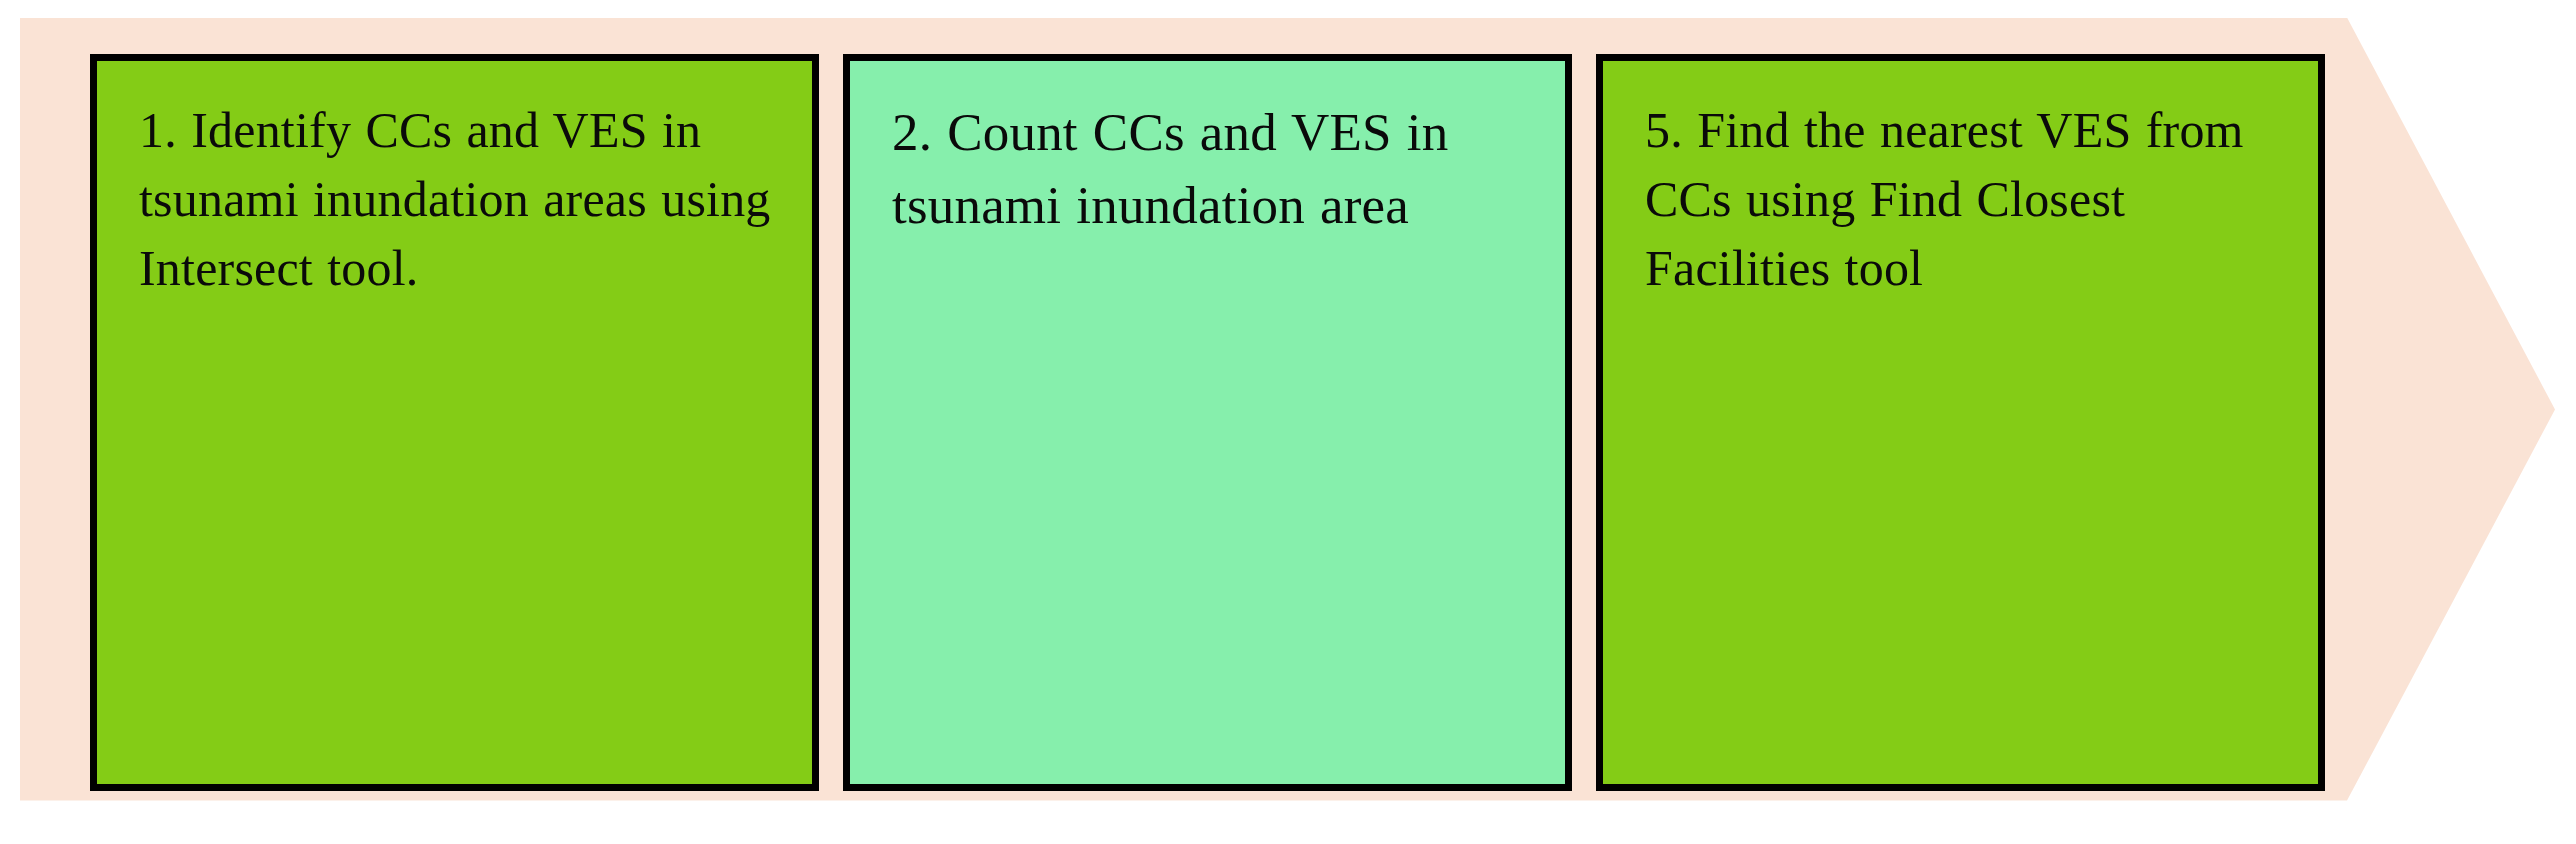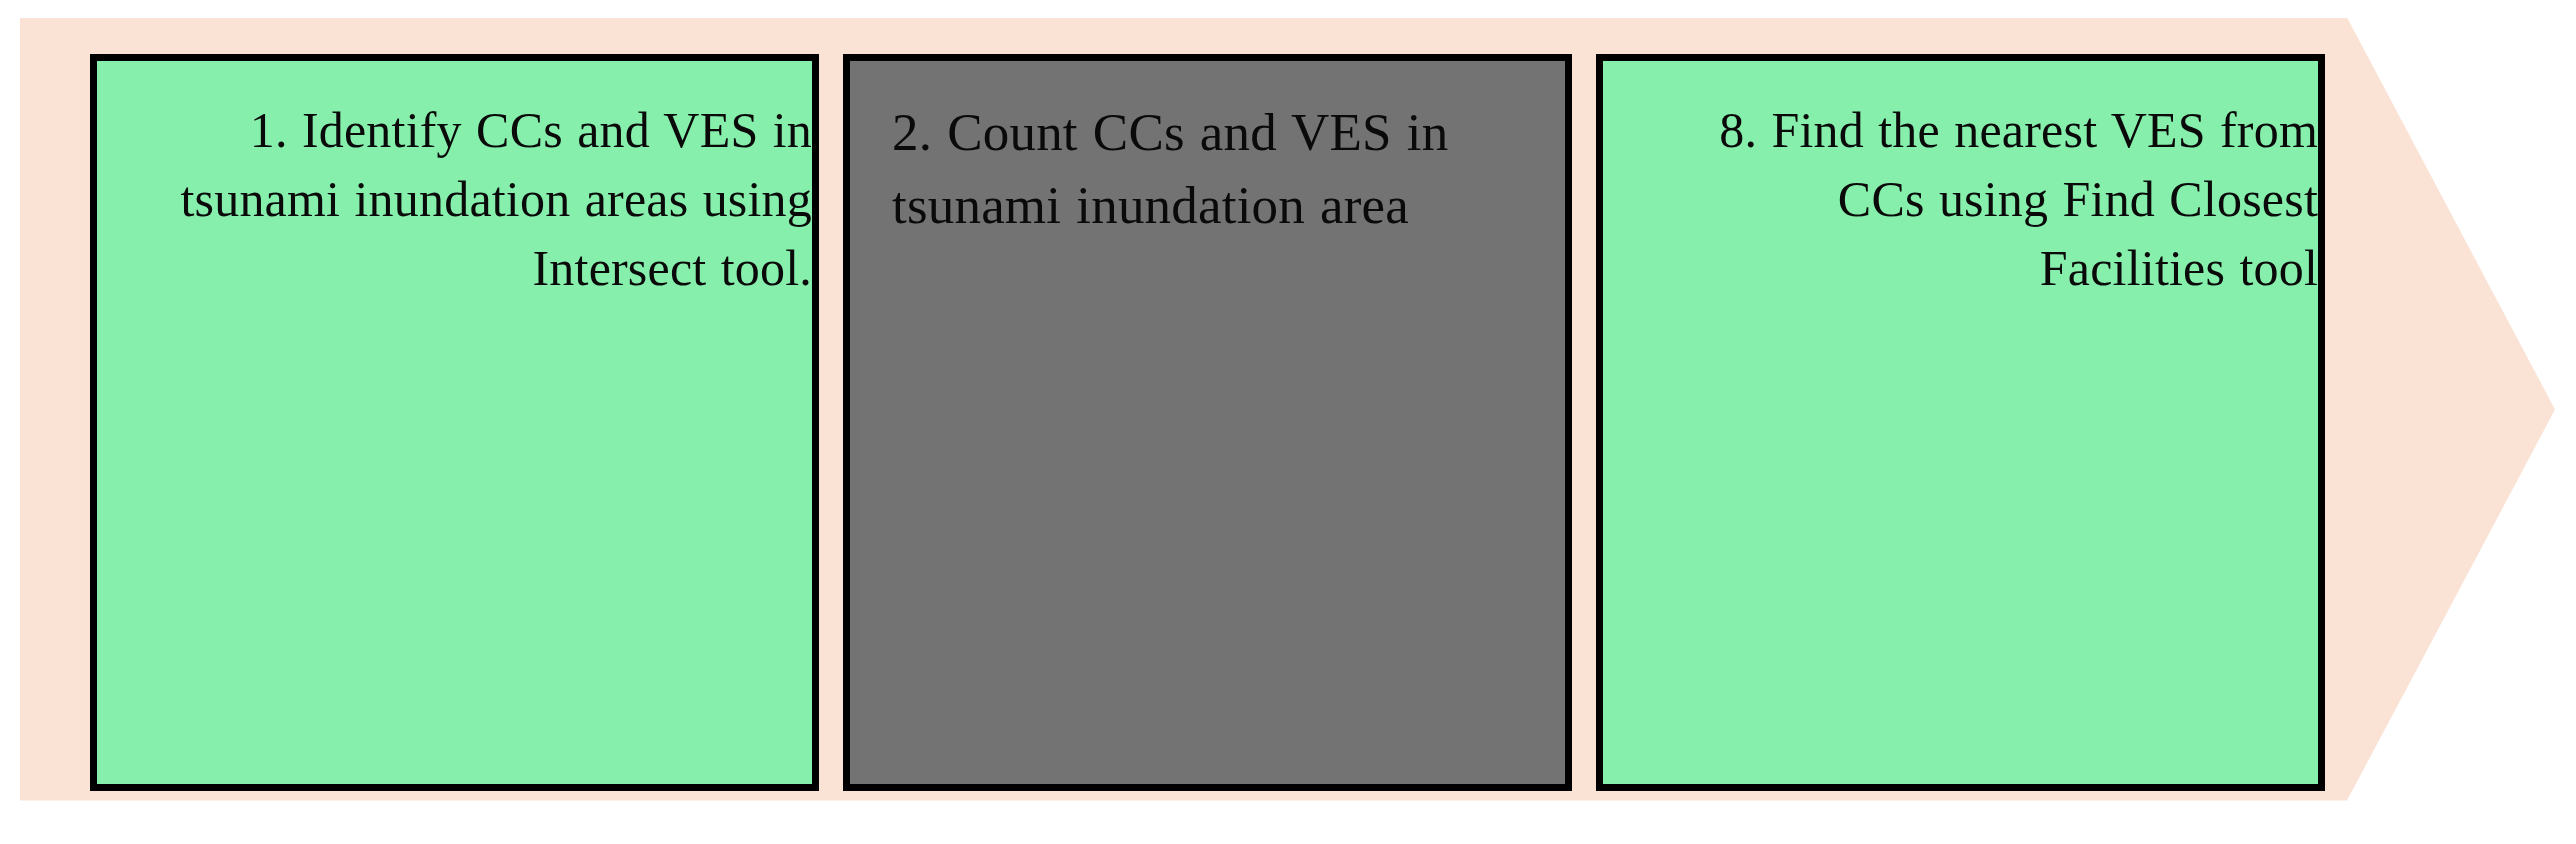--- a/index.html
+++ b/index.html
@@ -46,22 +46,22 @@
     gap: 24px;
   }
 
   .step-box {
     box-sizing: border-box;
     flex: 1 1 0;
     border: 7.2px solid #000000;
     padding: 35px 0 0 42px;
     overflow: hidden;
   }
-  .step-box.blue  { background: #86efac; text-align: right; }
-  .step-box.peach { background: #737373; }
+  .step-box.blue  { background: #84cc16; }
+  .step-box.peach { background: #86efac; }
 
   .step-text {
     font-family: "Liberation Serif", "DejaVu Serif", serif;
     font-size: 50px;
     line-height: 1.38;
     color: #0a0a0a;
     letter-spacing: 0.2px;
     word-spacing: 1.6px;
     white-space: pre-wrap;
     margin: 0;
@@ -81,19 +81,19 @@
 
     <div class="step-box blue step-1">
       <p class="step-text">1. Identify CCs and VES in tsunami inundation areas using Intersect tool.</p>
     </div>
 
     <div class="step-box peach step-2">
       <p class="step-text">2. Count CCs and VES in tsunami inundation area</p>
     </div>
 
     <div class="step-box blue step-3">
-      <p class="step-text">8. Find the nearest VES from CCs using Find Closest Facilities tool</p>
+      <p class="step-text">5. Find the nearest VES from CCs using Find Closest Facilities tool</p>
     </div>
 
 
   </div>
 </div>
 
 
 </body></html>

